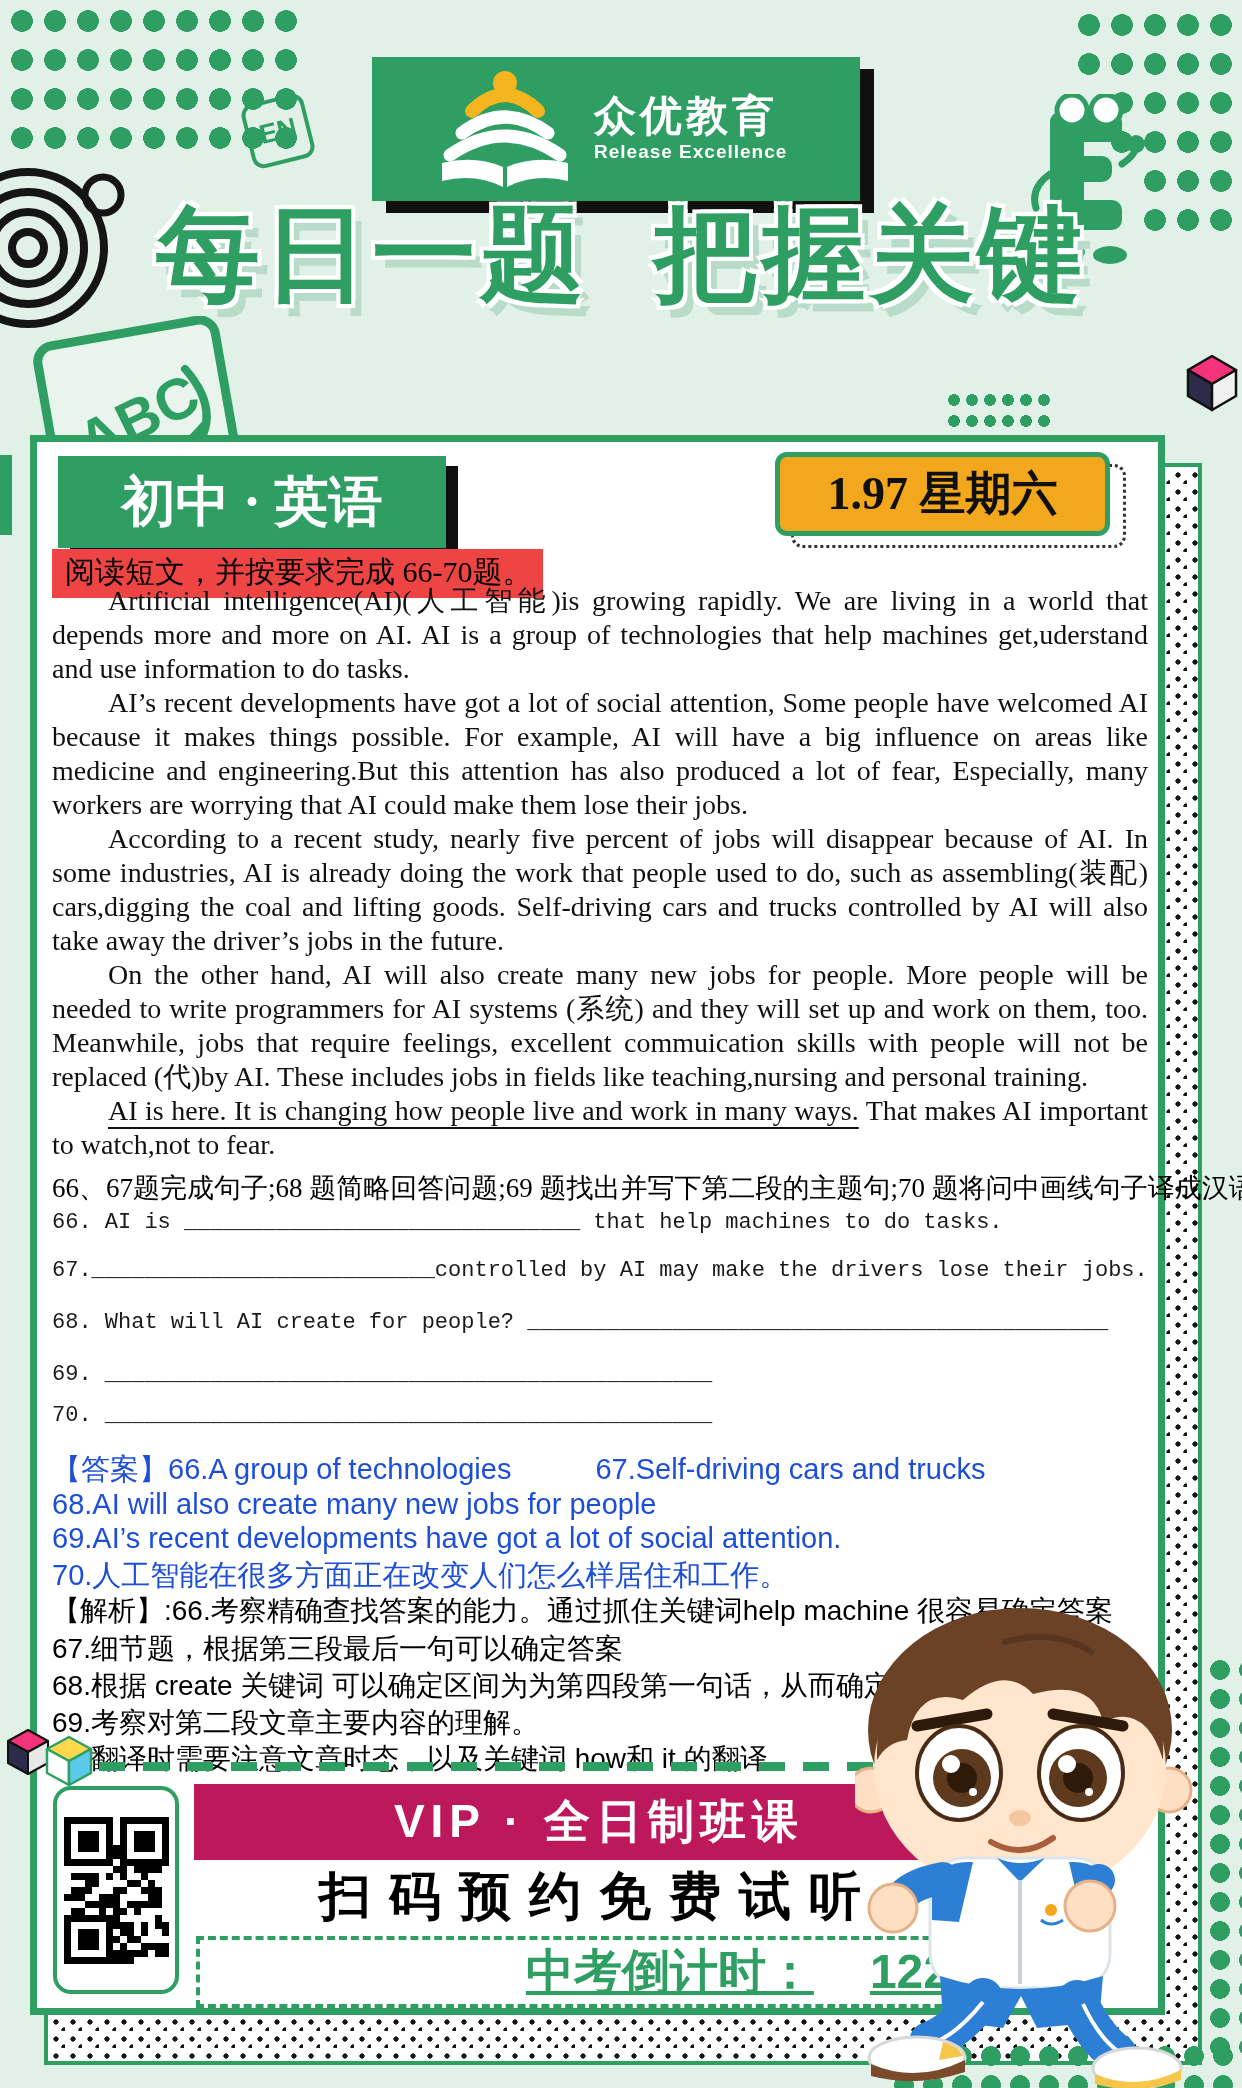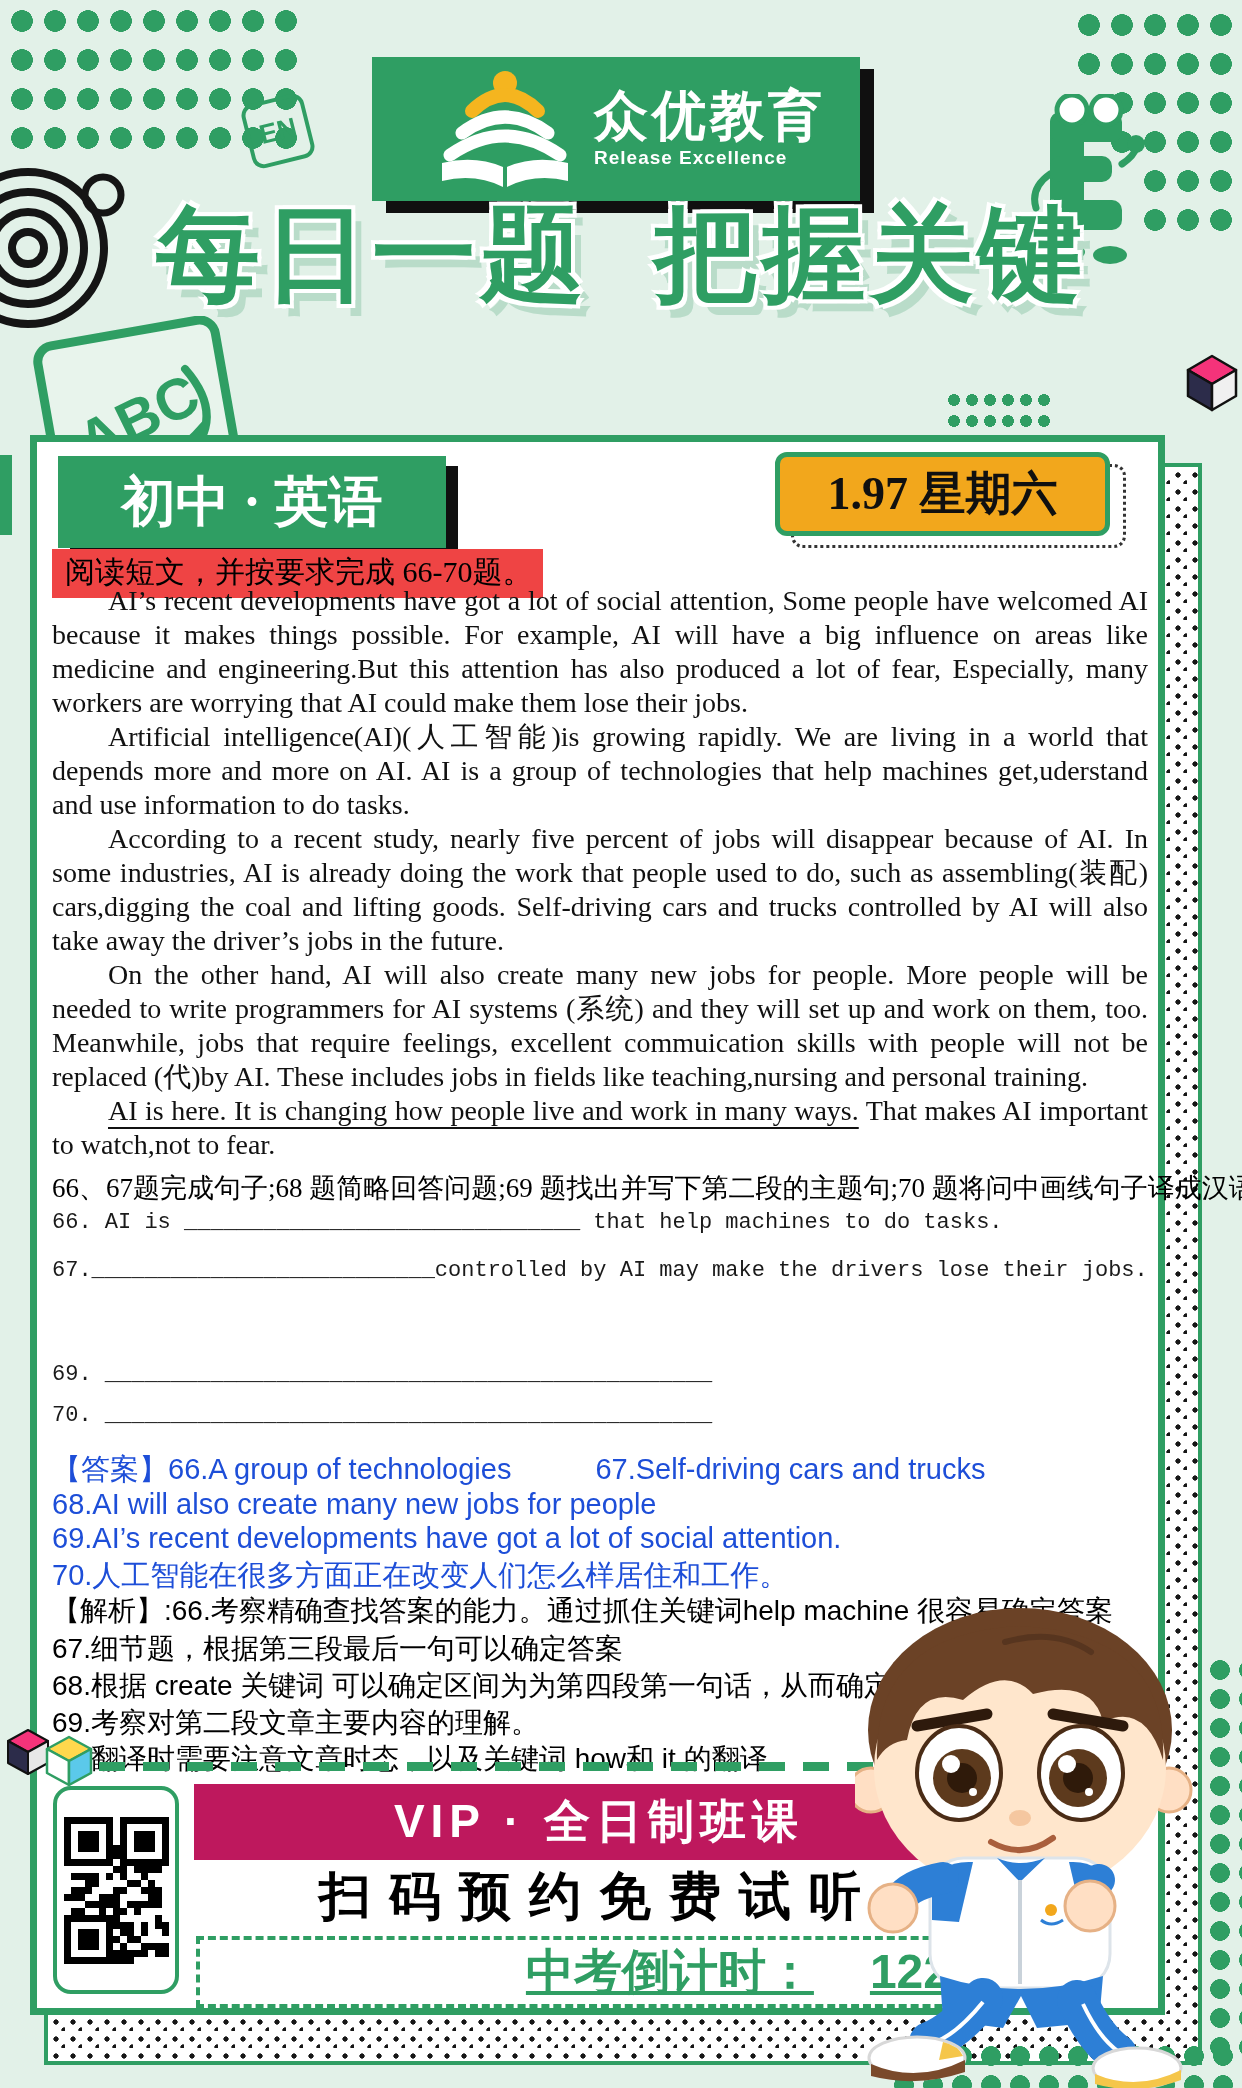--- a/index.html
+++ b/index.html
@@ -16,21 +16,21 @@
          background-size:29px 29px;}
   .bdots{background-color:#fff;
          background-image:radial-gradient(circle 2.6px at 8px 8px,#161616 97%,transparent),
                           radial-gradient(circle 2.6px at 16px 16px,#161616 97%,transparent);
          background-size:17px 17px;
          border:4px solid #2f9e63;}
 
   
   .logo-shadow{left:386px;top:69px;width:488px;height:144px;background:#101010;}
   .logo-banner{left:372px;top:57px;width:488px;height:144px;background:#2f9e63;display:flex;align-items:center;}
-  .logo-cn{color:#fff;font-weight:900;font-size:54px;letter-spacing:4px;line-height:1;font-family:Liberation Serif, serif;}
+  .logo-cn{color:#fff;font-weight:900;font-size:42px;letter-spacing:4px;line-height:1;font-family:Liberation Serif, serif;}
   .logo-en{color:#fff;font-size:19px;font-weight:700;letter-spacing:1px;margin-top:4px;}
   .en-tag{left:246px;top:98px;width:56px;height:58px;border:4px solid #2f9e63;border-radius:12px;
           transform:rotate(-14deg);display:flex;align-items:center;justify-content:center;
           color:#2f9e63;font-weight:900;font-size:27px;}
 
   
   .big-title{left:0;top:186px;width:1242px;text-align:center;font-size:104px;font-weight:900;
              letter-spacing:4px;color:#2f9e63;white-space:pre;
              text-shadow:-4px -4px 0 #fff,4px -4px 0 #fff,-4px 4px 0 #fff,4px 4px 0 #fff,10px 12px 0 #b9dcc9;}
 
@@ -177,31 +177,32 @@
     <span>初中 · 英语</span>
   </div>
   <div class="abs date-badge-shadow content"></div>
   <div class="abs date-badge content">
     <span>1.97 星期六</span>
   </div>
 
   <div class="abs lead content">阅读短文，并按要求完成 66-70题。</div>
 
   <div class="abs passage content">
+    <p>Artificial intelligence(AI)(人工智能)is growing rapidly. We are living in a world that depends more and more on AI. AI is a group of technologies that help machines get,uderstand and use information to do tasks.</p>
     <p>AI’s recent developments have got a lot of social attention, Some people have welcomed AI because it makes things possible. For example, AI will have a big influence on areas like medicine and engineering.But this attention has also produced a lot of fear, Especially, many workers are worrying that AI could make them lose their jobs.</p>
-    <p>Artificial intelligence(AI)(人工智能)is growing rapidly. We are living in a world that depends more and more on AI. AI is a group of technologies that help machines get,uderstand and use information to do tasks.</p>
     <p>According to a recent study, nearly five percent of jobs will disappear because of AI. In some industries, AI is already doing the work that people used to do, such as assembling(装配) cars,digging the coal and lifting goods. Self-driving cars and trucks controlled by AI will also take away the driver’s jobs in the future.</p>
     <p>On the other hand, AI will also create many new jobs for people. More people will be needed to write programmers for AI systems (系统) and they will set up and work on them, too. Meanwhile, jobs that require feelings, excellent commuication skills with people will not be replaced (代)by AI. These includes jobs in fields like teaching,nursing and personal training.</p>
     <p><span class="ul">AI is here. It is changing how people live and work in many ways.</span><span> That makes AI important to watch,not to fear.</span></p>
   </div>
 
   <div class="abs instruction content">66、67题完成句子;68 题简略回答问题;69 题找出并写下第二段的主题句;70 题将问中画线句子译成汉语。</div>
 
   <div class="abs q" style="top:1210px;">66. AI is ______________________________ that help machines to do tasks.</div>
   <div class="abs q" style="top:1258px;">67.__________________________controlled by AI may make the drivers lose their jobs.</div>
+  <div class="abs q" style="top:1310px;">68. What will AI create for people? ____________________________________________</div>
   <div class="abs q" style="top:1362px;">69. ______________________________________________</div>
   <div class="abs q" style="top:1403px;">70. ______________________________________________</div>
 
   <div class="abs ansline" style="top:1450px;">
     <span>【答案】</span><span>66.A group of technologies</span><span class="gap50"></span><span>67.Self-driving cars and trucks</span>
   </div>
   <div class="abs ansline" style="top:1488px;">68.AI will also create many new jobs for people</div>
   <div class="abs ansline" style="top:1522px;">69.AI’s recent developments have got a lot of social attention.</div>
   <div class="abs ansline" style="top:1556px;">70.人工智能在很多方面正在改变人们怎么样居住和工作。</div>
 

